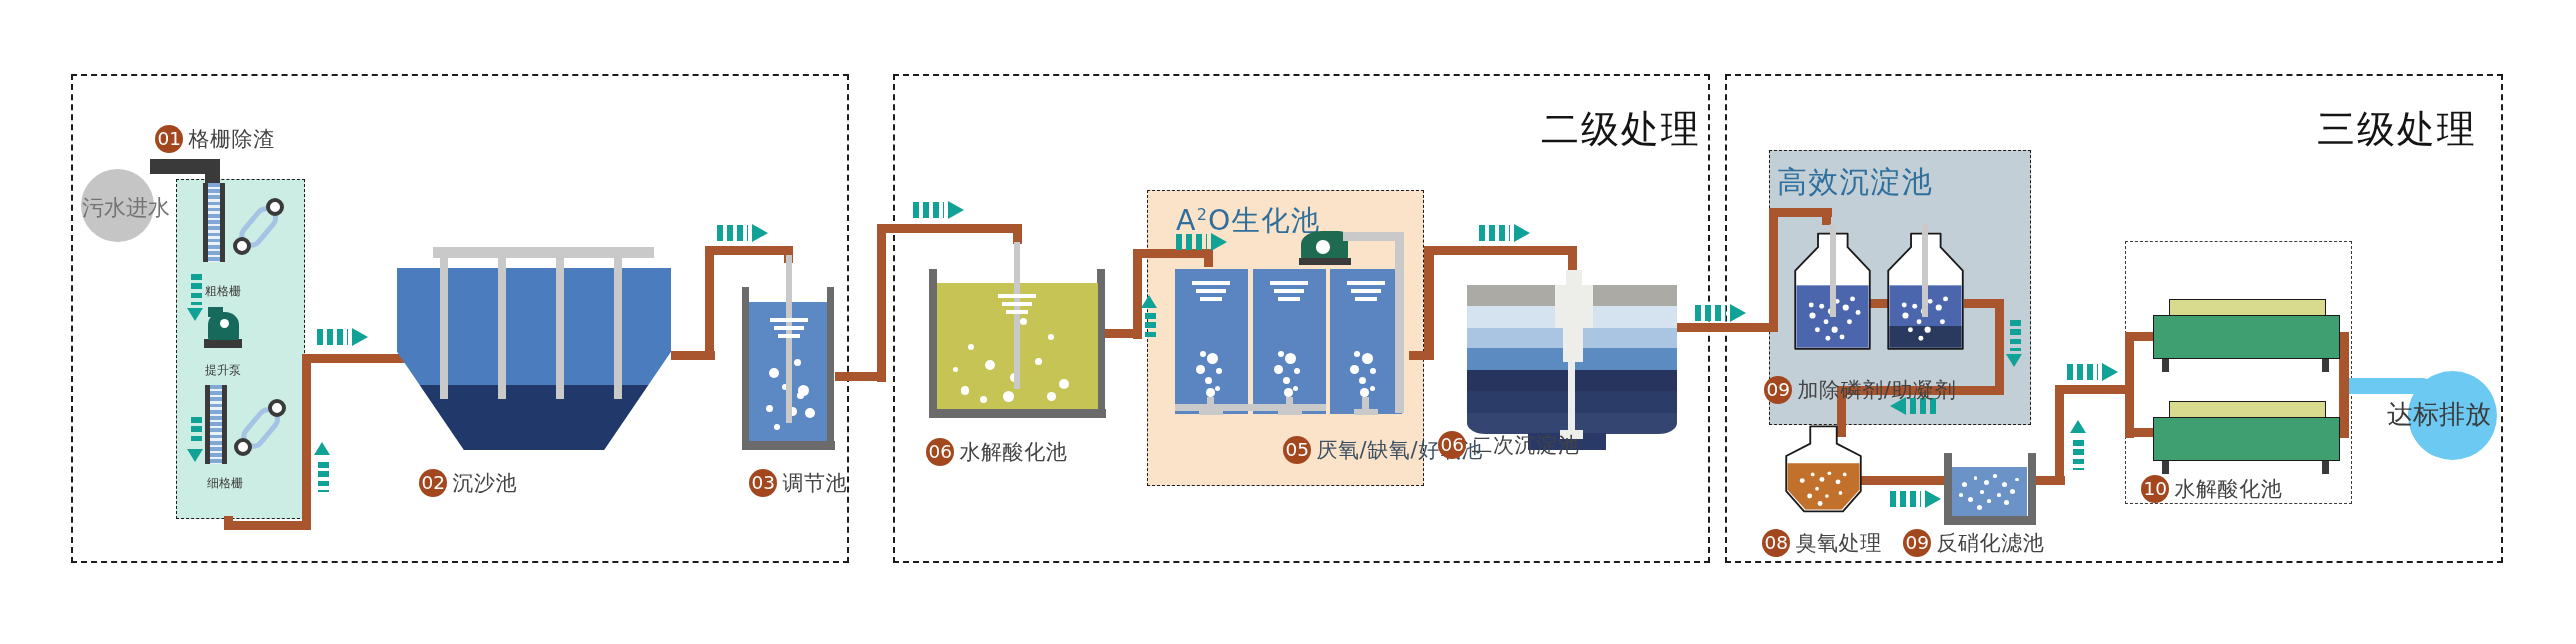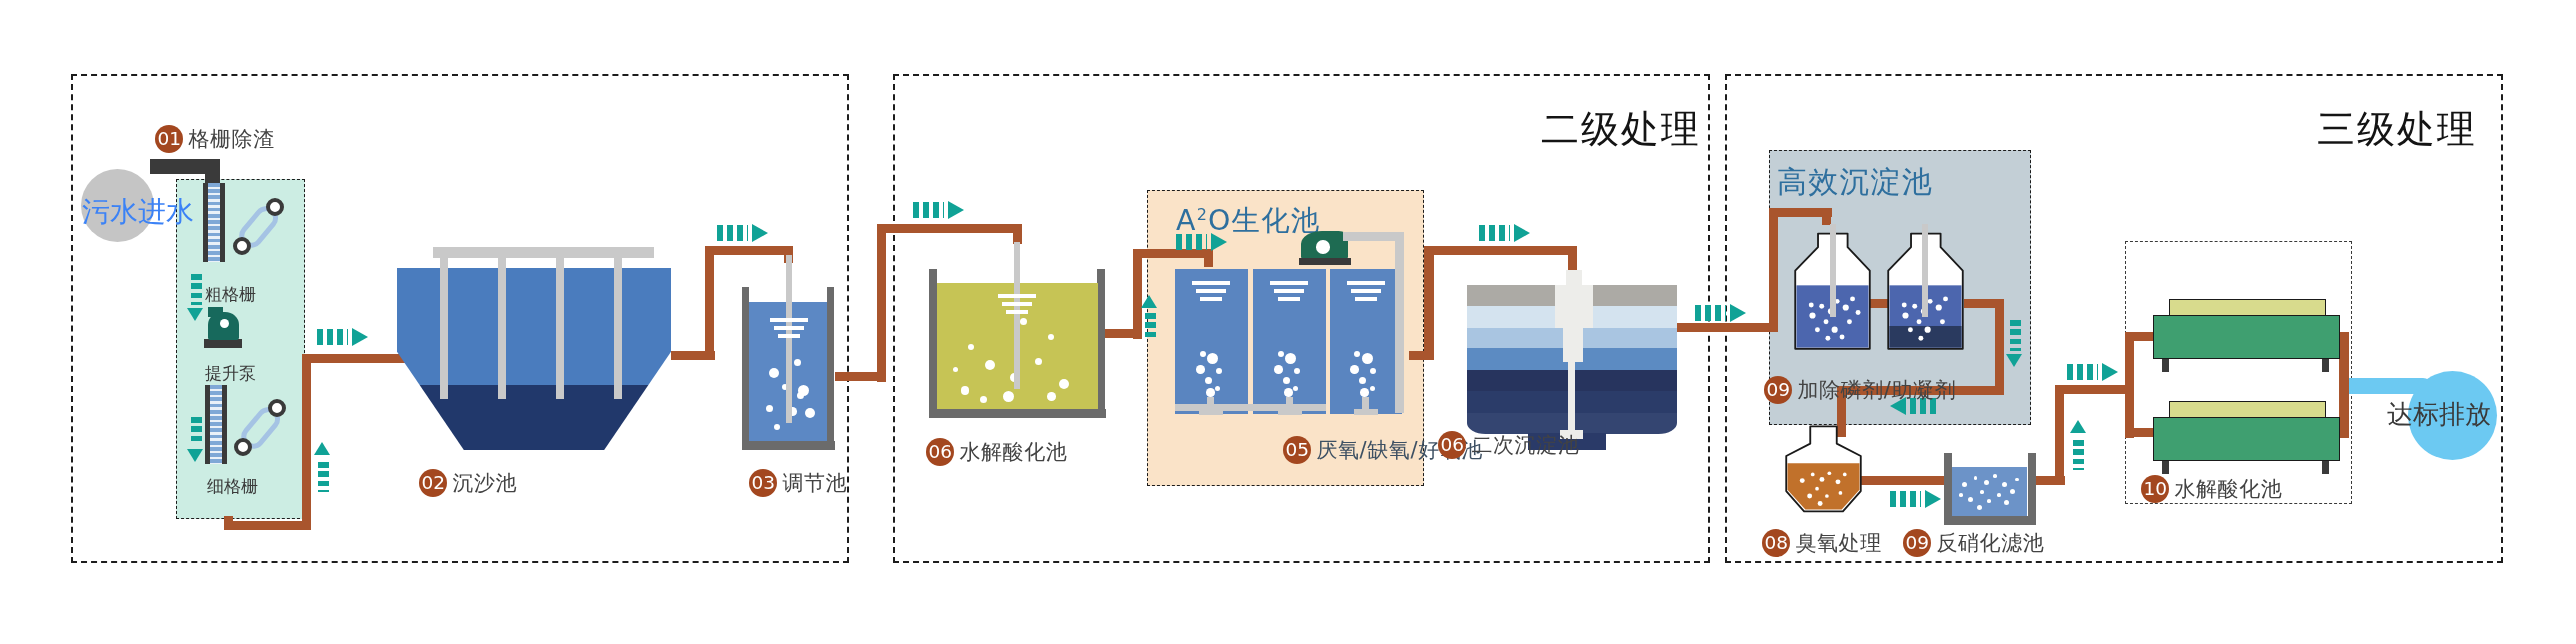--- a/index.html
+++ b/index.html
@@ -36,21 +36,21 @@
   .fl .tri{width:0;height:0;border-right:16px solid #10A296;border-top:9.3px solid transparent;border-bottom:9.3px solid transparent}
   .fl .bars{width:28.4px;height:16px;background:repeating-linear-gradient(90deg,#10A296 0 6.2px,transparent 6.2px 10px)}
   .vbars{position:absolute;width:10.5px;background:repeating-linear-gradient(180deg,#10A296 0 5.6px,transparent 5.6px 9.3px)}
   .tri-up{position:absolute;width:0;height:0;border-left:8.7px solid transparent;border-right:8.7px solid transparent;border-bottom:13.6px solid #10A296}
   .tri-dn{position:absolute;width:0;height:0;border-left:8.7px solid transparent;border-right:8.7px solid transparent;border-top:13.6px solid #10A296}
   
   .step{position:absolute;display:flex;align-items:flex-start;gap:5px;white-space:nowrap}
   .num{display:inline-block;width:28.4px;height:28.4px;border-radius:50%;background:#A3471F;color:#fff;
        font-size:18.5px;line-height:28.4px;text-align:center;flex:none}
   .steptext{font-size:21px;color:#434343;line-height:28.4px;letter-spacing:0.6px}
-  .eqlabel{position:absolute;font-size:17px;color:#3A3A3A;white-space:nowrap}
+  .eqlabel{position:absolute;font-size:12px;color:#3A3A3A;white-space:nowrap}
   
   .screen{position:absolute;background:repeating-linear-gradient(180deg,#7FA8D6 0 3.7px,#EAF1F8 3.7px 6.2px);
           border-left:5px solid #3A3A3A;border-right:5px solid #3A3A3A}
   .belt{position:absolute;border:5px solid #A5C3E4;border-radius:12.4px;width:37px;height:13.6px;transform:rotate(-50deg)}
   .ring{position:absolute;width:10px;height:10px;border:4.3px solid #3A3A3A;border-radius:50%;background:#fff}
   .layer{position:absolute;left:0;width:100%}
 </style>
 </head>
 <body>
 
@@ -66,21 +66,21 @@
   <div class="a2obox" style="left:1147px;top:190px;width:275px;height:294px"></div>
   <div class="hebox" style="left:1769px;top:150px;width:260px;height:273px"></div>
   <div class="innerdash" style="left:2125px;top:241px;width:225px;height:261px"></div>
 
   <div class="boxtitle" style="left:1176px;top:202px"><span>A</span><sup>2</sup><span>O生化池</span></div>
   <div class="boxtitle" style="left:1777px;top:162px;font-size:30px">高效沉淀池</div>
 
   <div class="abs" style="left:81px;top:169px;width:73px;height:73px;border-radius:50%;background:#C5C5C5"></div>
   <div class="blackpipe" style="left:150px;top:159px;width:69px;height:15px"></div>
   <div class="blackpipe" style="left:205px;top:159px;width:15px;height:26.6px"></div>
-  <div class="abs" style="left:82px;top:193px;width:99px;font-size:28px;color:#3b82f6;white-space:nowrap">污水进水</div>
+  <div class="abs" style="left:82px;top:193px;width:99px;font-size:22px;color:#737373;white-space:nowrap">污水进水</div>
 
   <div class="pipe" style="left:224px;top:516px;width:9.3px;height:14.2px"></div>
   <div class="pipe" style="left:224px;top:521px;width:87px;height:9.3px"></div>
   <div class="pipe" style="left:302px;top:355px;width:9.3px;height:175px"></div>
   <div class="pipe" style="left:302px;top:354px;width:109px;height:9.3px"></div>
   <div class="pipe" style="left:671px;top:351px;width:44px;height:9.3px"></div>
   <div class="pipe" style="left:705px;top:246px;width:9.3px;height:114px"></div>
   <div class="pipe" style="left:705px;top:246px;width:88px;height:9.3px"></div>
   <div class="pipe" style="left:784px;top:246px;width:9.3px;height:17.3px"></div>
   <div class="pipe" style="left:835px;top:372px;width:51px;height:9.3px"></div>

